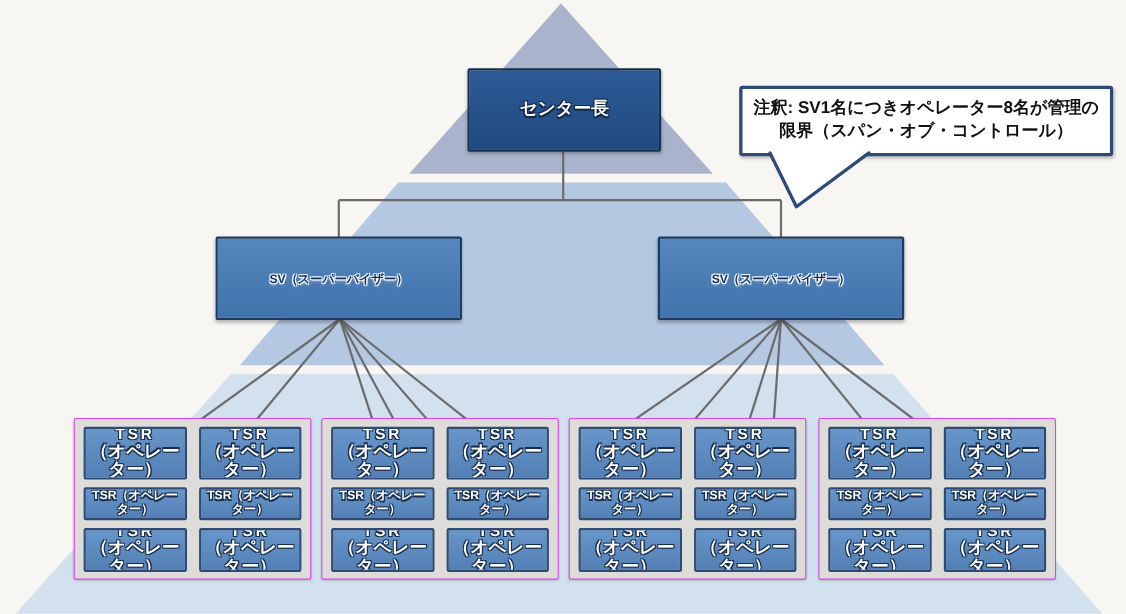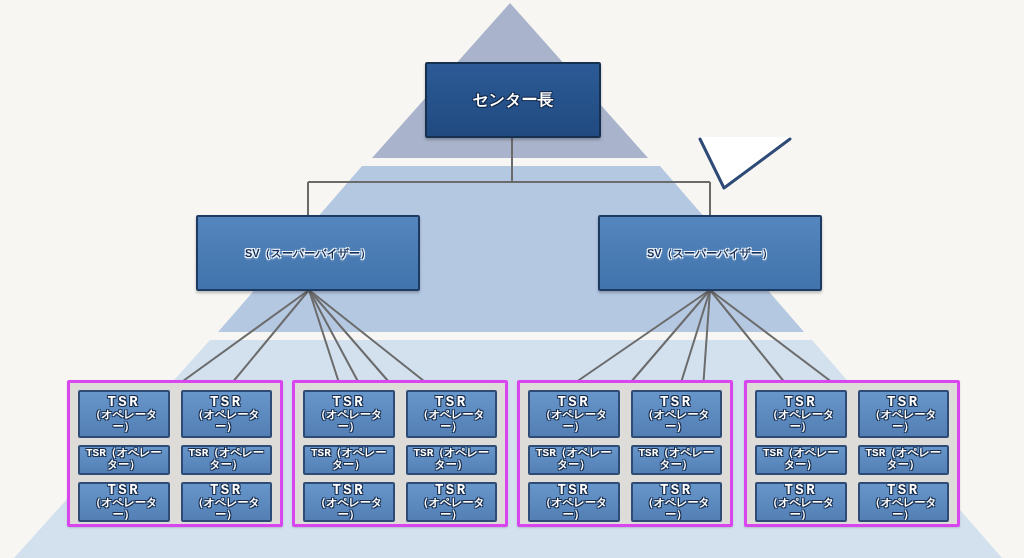--- a/index.html
+++ b/index.html
@@ -41,34 +41,34 @@
     left:672px;top:78px;width:340px;min-height:64px;
     background:#ffffff;border:3px solid var(--note-border,#2e4a76);
     border-radius:3px;box-shadow:1px 2px 3px rgba(0,0,0,.2);
     display:flex;align-items:center;justify-content:center;
     padding:5px 8px;
     color:#111111;font-weight:bold;font-size:15.5px;line-height:1.35;text-align:center;
   }
   
   .tsr-panel{
     position:absolute;z-index:2;box-sizing:border-box;top:380px;width:216px;height:147px;
-    background:var(--panel,#dddcd9);border:3px solid #d946ef;border-radius:2px;
+    background:var(--panel,#dddcd9);border:1px solid #d946ef;border-radius:2px;
     box-shadow:0 1px 2px rgba(0,0,0,.15);
     display:grid;grid-template-columns:1fr 1fr;grid-template-rows:48px 30px 40px;
-    gap:7px 11px;padding:7px 8px 20px 8px;font-family:Liberation Mono, monospace;
+    gap:7px 11px;padding:7px 8px 20px 8px;
   }
   .tsr-box{
     box-sizing:border-box;border:2px solid #2d4b74;border-radius:2px;
     background:linear-gradient(180deg,#6796ca 0%,#537fb4 100%);
     display:flex;flex-direction:column;align-items:center;justify-content:center;
     color:#ffffff;font-weight:bold;text-align:center;overflow:hidden;
     text-shadow:-1px -1px 0 #182c4a,1px -1px 0 #182c4a,-1px 1px 0 #182c4a,1px 1px 0 #182c4a;
   }
   .tsr-box .tsr-main{font-size:14px;letter-spacing:2.5px;line-height:1.05;}
-  .tsr-box .tsr-sub{font-size:11px;letter-spacing:0;line-height:1.1;}
+  .tsr-box .tsr-sub{font-size:16px;letter-spacing:0;line-height:1.1;}
   .tsr-box.tsr-wrapped{font-size:11px;line-height:1.05;padding:0 5px;}
 </style>
 </head>
 <body>
 
 <div id="canvas" style="--bg: #f7f6f3; --panel: #dddcd9; --note-border: #2e4a76;">
 
   <svg id="bg-svg" width="1024" height="558" viewBox="0 0 1024 558">
     <polygon points="510,3 648,158 372,158" fill="#a9b4cc"></polygon>
     <polygon points="362,166 660,166 804,332 218,332" fill="#b5c8e2"></polygon>
@@ -100,20 +100,23 @@
     <div>センター長</div>
   </div>
 
   <div class="node node-sv sv-left">
     <div>SV（スーパーバイザー）</div>
   </div>
   <div class="node node-sv sv-right">
     <div>SV（スーパーバイザー）</div>
   </div>
 
+  <div class="note-box">
+    <div>注釈: SV1名につきオペレーター8名が管理の限界（スパン・オブ・コントロール）</div>
+  </div>
   <svg id="tail-svg" width="1024" height="558" viewBox="0 0 1024 558">
     <polygon points="700,137 790,137 724,188" fill="#ffffff"></polygon>
     <path d="M700,139 L724,188 L790,139" fill="none" stroke="#2e4a76" stroke-width="3" stroke-linecap="round" stroke-linejoin="round"></path>
   </svg>
 
   <div class="tsr-panel" style="left:67px">
       <div class="tsr-box">
         <div class="tsr-main">TSR</div>
         <div class="tsr-sub">（オペレーター）</div>
       </div>

